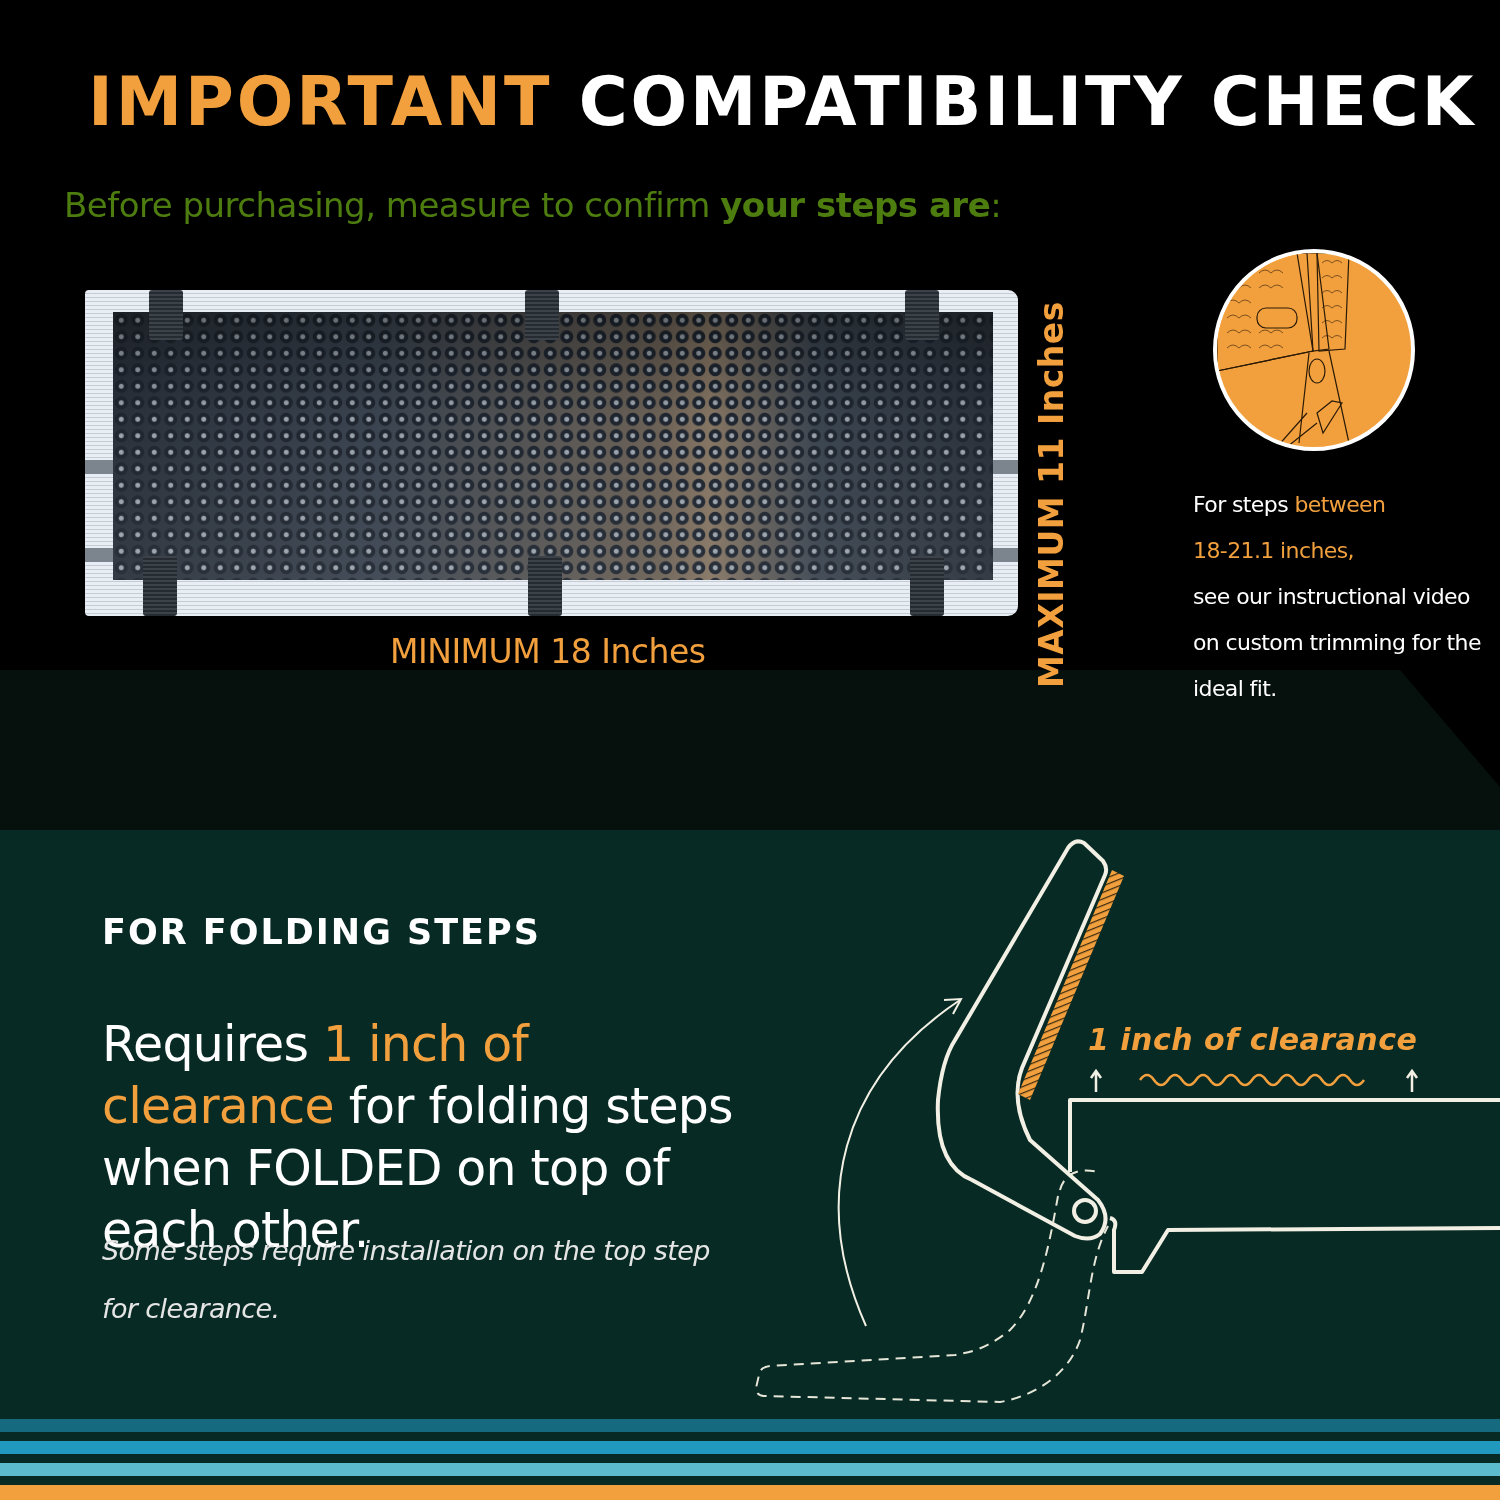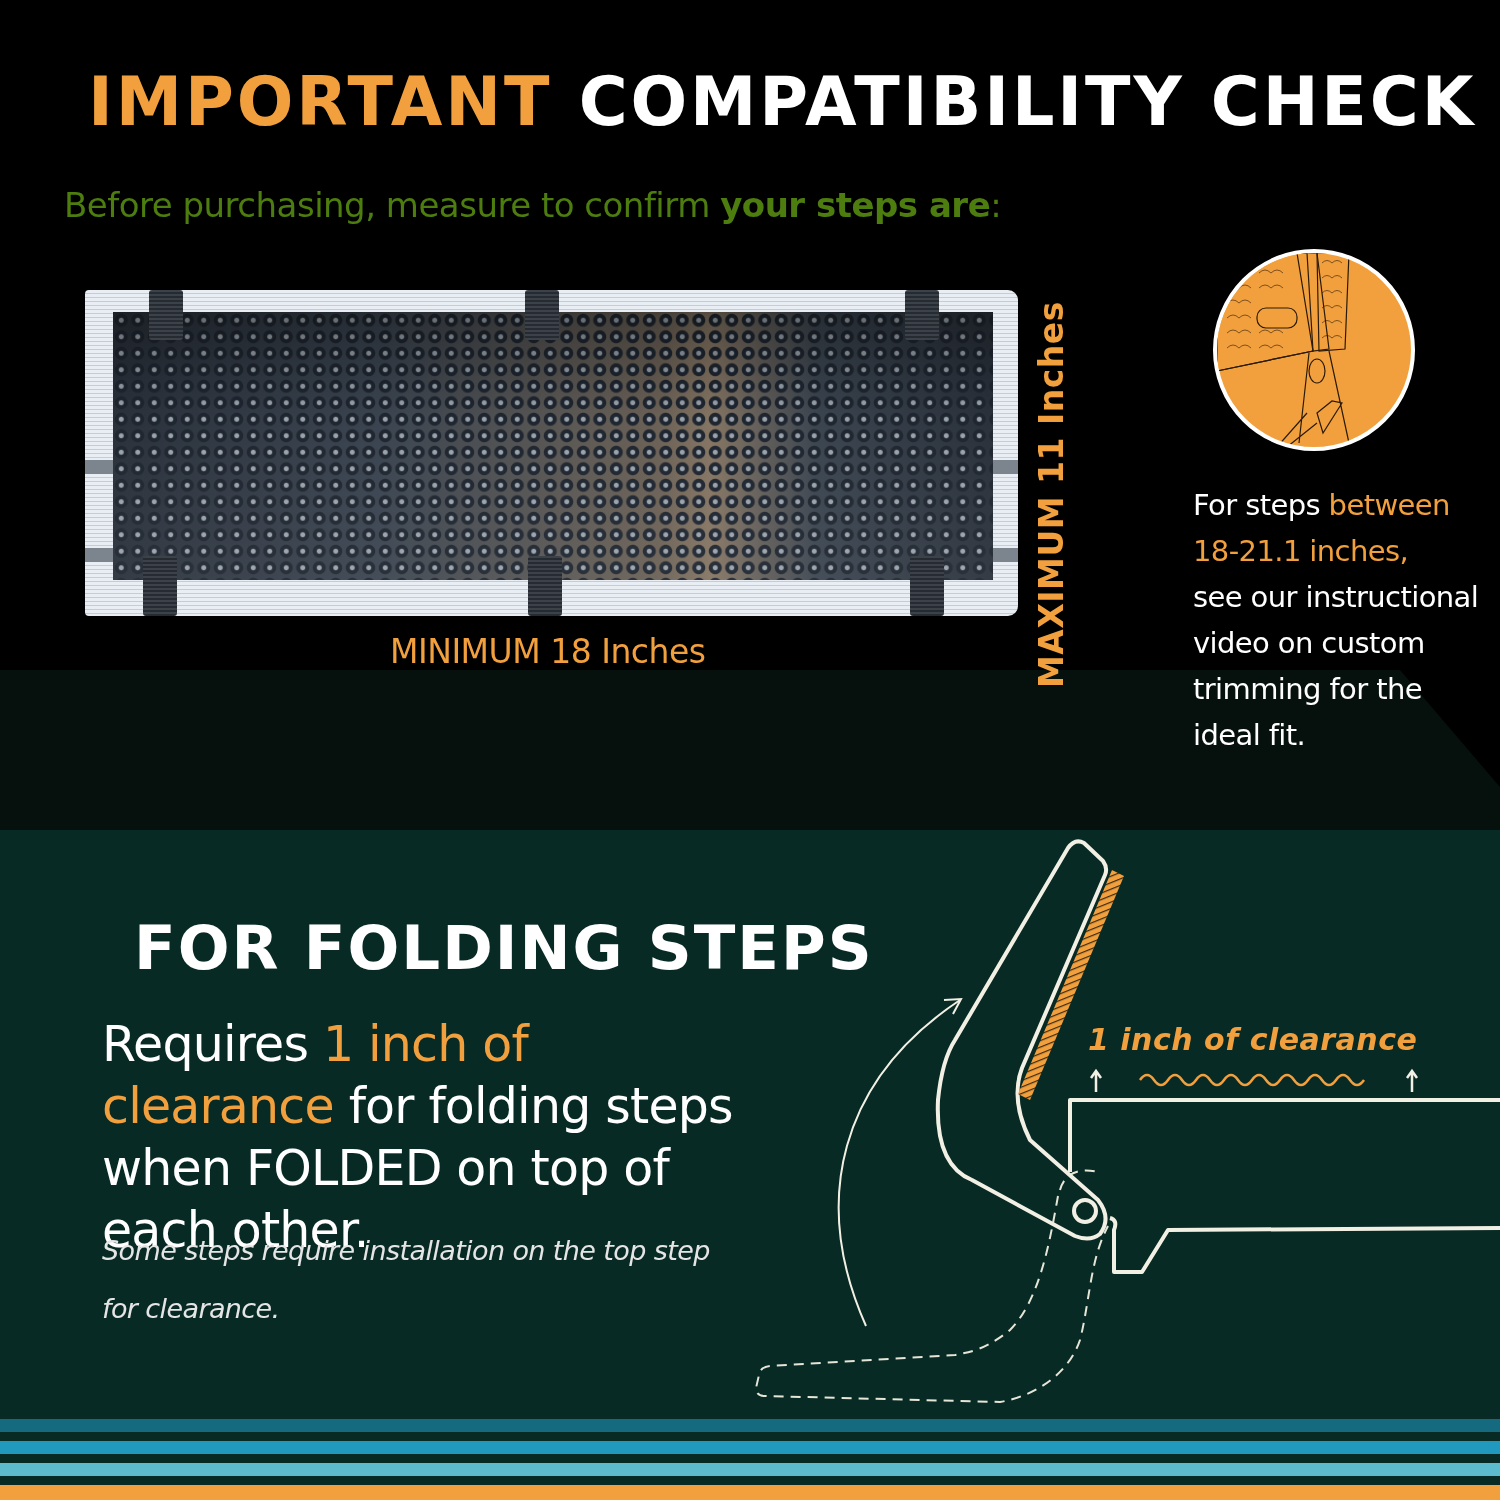--- a/index.html
+++ b/index.html
@@ -29,26 +29,26 @@
   .mat .shade { left: 28px; top: 22px; width: 880px; height: 268px;
     background: linear-gradient(180deg, rgba(0,0,0,0.35) 0%, rgba(0,0,0,0) 40%, rgba(255,255,255,0.05) 100%); }
   .mat .strap { width: 34px; background: repeating-linear-gradient(to bottom, #3c424a 0 2px, #262b31 2px 4px); border-radius: 3px; }
 
   .min-label { left: 390px; top: 632px; font-size: 33px; font-weight: normal; color: #f2a03d; white-space: nowrap; letter-spacing: -0.5px; }
   .max-label { left: 1032px; top: 688px; font-size: 33px; font-weight: bold; color: #f2a03d; white-space: nowrap; transform: rotate(-90deg); transform-origin: 0 0; letter-spacing: 0.5px; }
 
   
   .trim-icon { left: 1213px; top: 249px; width: 194px; height: 194px; border-radius: 50%; border: 4px solid #fff; background: #f2a03d; overflow: hidden; }
 
-  .side-text { left: 1193px; top: 482px; width: 300px; font-size: 29px; line-height: 46px; color: #fff; letter-spacing: -0.6px; }
+  .side-text { left: 1193px; top: 482px; width: 300px; font-size: 22px; line-height: 46px; color: #fff; letter-spacing: -0.6px; }
   .side-text .accent { color: #f2a03d; }
 
   
   .bottom-bg { left: 0; top: 830px; width: 1500px; height: 670px; background: #082a24; }
-  .fold-heading { left: 102px; top: 912px; font-size: 61px; font-weight: bold; color: #fff; letter-spacing: 2px; white-space: nowrap; margin-left: 32px; }
+  .fold-heading { left: 102px; top: 912px; font-size: 35px; font-weight: bold; color: #fff; letter-spacing: 2px; white-space: nowrap; }
   .fold-body { left: 102px; top: 1014px; width: 640px; font-size: 49px; line-height: 62px; color: #fff; letter-spacing: -0.8px; }
   .fold-body .accent { color: #f2a03d; }
   .fold-note { left: 102px; top: 1222px; width: 640px; font-size: 27px; line-height: 58px; color: #e5e5e5; font-style: italic; letter-spacing: -0.6px; }
 
   .diagram { left: 740px; top: 830px; width: 760px; height: 590px; }
   .clearance-label { left: 1088px; top: 1022px; font-size: 30px; font-weight: bold; font-style: italic; color: #f2a03d; white-space: nowrap; letter-spacing: 0.5px; }
 
   
   .stripe { left: 0; width: 1500px; }
 </style>

